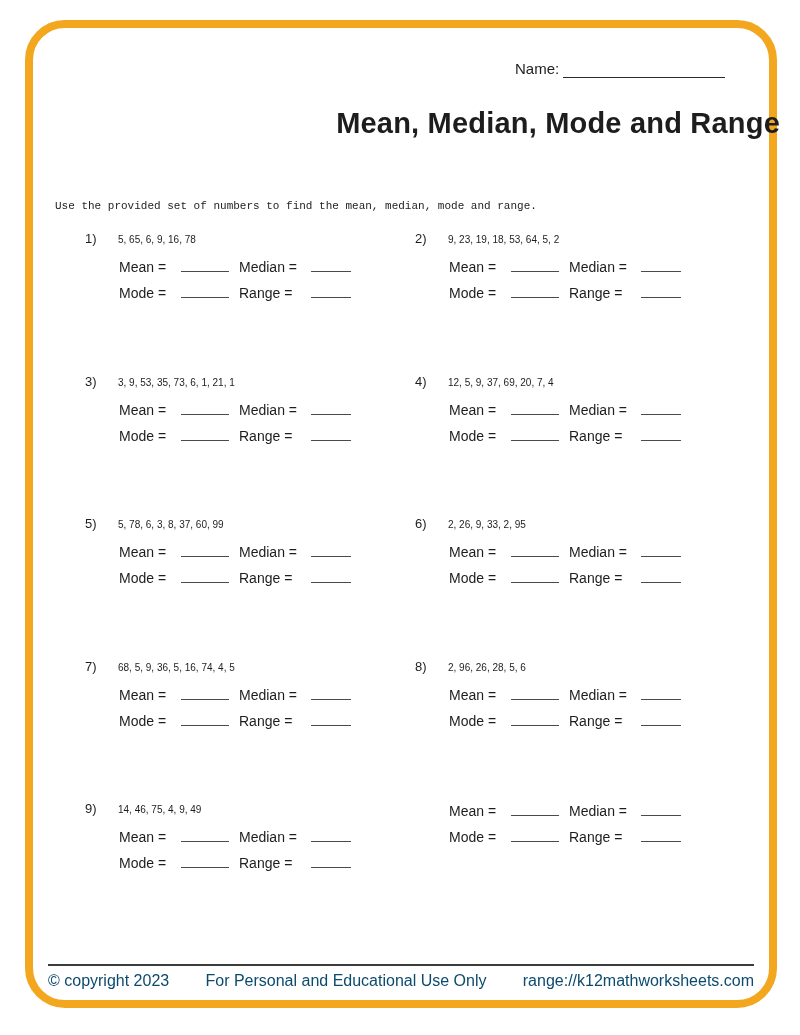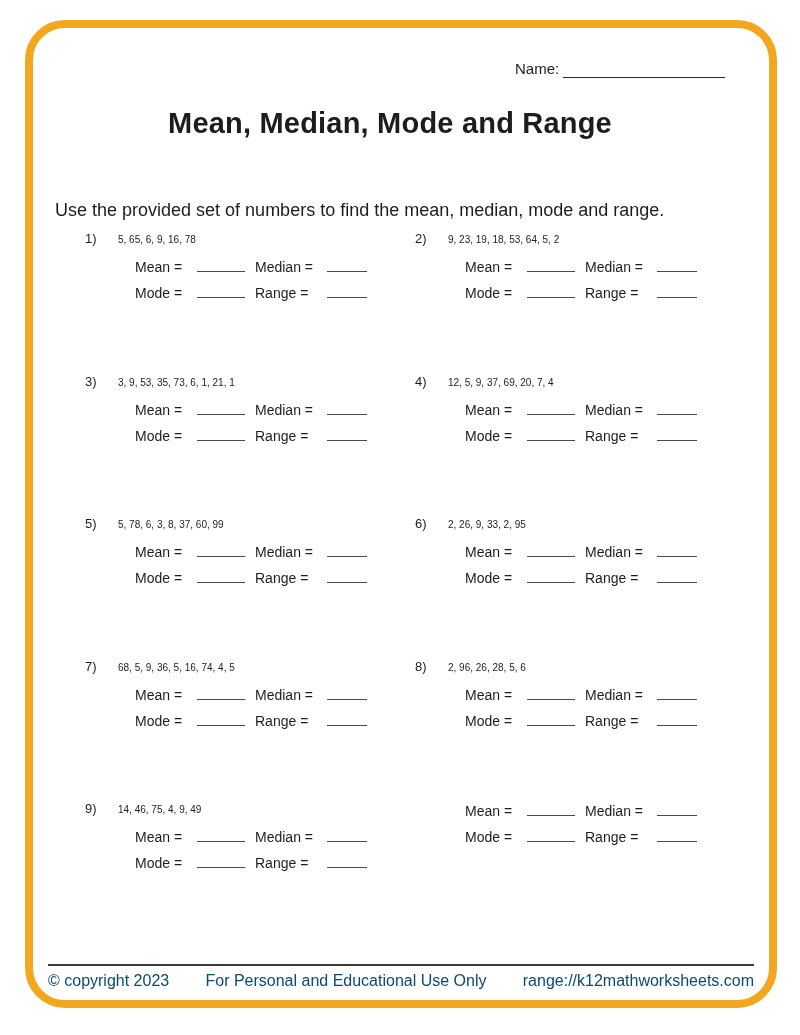--- a/index.html
+++ b/index.html
@@ -31,30 +31,31 @@
     display: inline-block;
     width: 162px;
     border-bottom: 1.6px solid #2b2b2b;
     margin-left: 4px;
     height: 16px;
   }
   .title {
     position: absolute;
     left: 0; top: 102px;
     width: 780px;
-    text-align: center;
+    text-align: right;
     font-size: 29px;
     font-weight: bold;
     line-height: 42px;
     letter-spacing: 0.2px;
   }
   .instruction {
     position: absolute;
     left: 55px; top: 200px;
-    font-size: 18px;
+    font-size: 11px;
+    font-family: Liberation Mono, monospace;
   }
   .problems-grid {
     position: absolute;
     left: 85px; top: 231px;
     width: 662px;
     display: grid;
     grid-template-columns: 330px 332px;
   }
   .problem { height: 142.5px; }
   .p-head {
@@ -65,21 +66,21 @@
     font-size: 14px;
   }
   .p-num {
     display: inline-block;
     width: 33px;
     font-size: 13px;
     flex: 0 0 33px;
   }
   .p-set { font-size: 10px; }
   .p-row {
-    margin-left: 50px;
+    margin-left: 34px;
     height: 26px;
     display: flex;
     align-items: baseline;
     font-size: 14px;
   }
   .p-label.l1 { display: inline-block; width: 62px; flex: 0 0 62px; }
   .p-label.l2 { display: inline-block; width: 72px; flex: 0 0 72px; }
   .blank {
     display: inline-block;
     width: 48px;

